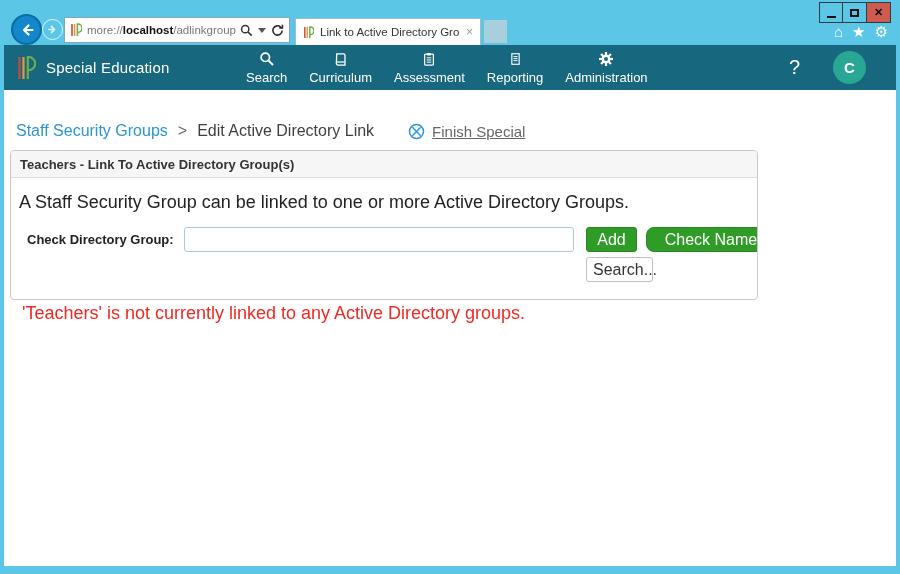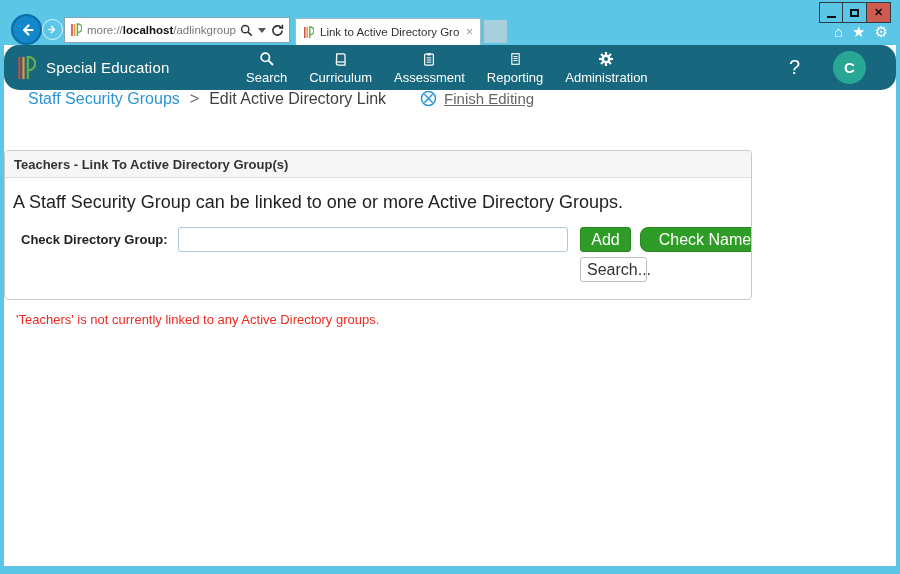--- a/index.html
+++ b/index.html
@@ -38,58 +38,58 @@
   .tab-title{flex:1; font-size:11.5px; color:#333; white-space:nowrap; overflow:hidden;}
   .tab-close{font-size:12px; color:#999; cursor:pointer;}
   .new-tab{position:absolute; left:484px; top:20px; width:23px; height:23px; background:#A9CFDC; cursor:pointer;}
 
   .browser-icons{position:absolute; right:12px; top:24px; display:flex; gap:9px; color:#fff; font-size:15px;}
   .browser-icons span{cursor:pointer; line-height:1;}
 
   
   .client{position:absolute; top:45px; left:4px; right:4px; bottom:8px; background:#fff;}
 
-  .app-header{height:45px; background:var(--header-teal); display:flex; align-items:center; position:relative;border-radius:15px;}
+  .app-header{height:45px; background:var(--header-teal); display:flex; align-items:center; position:relative;}
   .brand{display:flex; align-items:center; gap:10px; padding-left:13px;}
   .app-title{color:#fff; font-size:15px; letter-spacing:.2px;}
   .main-nav{position:absolute; left:231px; top:0; height:45px; display:flex;}
   .nav-item{display:flex; flex-direction:column; align-items:center; justify-content:center;
             padding:0 11px; cursor:pointer; color:#fff;}
   .nav-ic{height:16px; display:flex; align-items:center;}
   .nav-label{font-size:13px; margin-top:3px; white-space:nowrap;}
   .header-right{margin-left:auto; display:flex; align-items:center; gap:33px; padding-right:30px;}
   .help{color:#fff; font-size:20px; cursor:pointer;}
   .avatar{width:33px; height:33px; border-radius:50%; background:var(--avatar-teal); color:#fff;
           display:flex; align-items:center; justify-content:center; font-size:15px; font-weight:bold; cursor:pointer;}
 
-  .breadcrumb-row{height:50px; display:flex; align-items:flex-start; padding-left:12px; font-size:16px; background:#fff;margin-left:12px;}
+  .breadcrumb-row{height:50px; display:flex; align-items:flex-end; padding-left:12px; font-size:16px; background:#fff;}
   .crumb-link{color:var(--link-blue); text-decoration:none; cursor:pointer;}
   .crumb-sep{color:#666; margin:0 10px;}
   .crumb-current{color:#3F3F3F;}
   .finish{display:flex; align-items:center; gap:7px; margin-left:34px; cursor:pointer; text-decoration:none;}
   .finish-label{color:#666; font-size:15px; text-decoration:underline;}
 
-  .content{}
+  .content{padding-left:6px;}
   .panel{width:748px; border:1px solid #C9C9C9; border-radius:4px; margin-top:10px; overflow:hidden; background:#fff;}
   .panel-header{height:27px; line-height:27px; background:#F6F6F6; border-bottom:1px solid #DDD;
                 padding-left:9px; font-size:13px; font-weight:bold; color:#333;}
   .panel-body{padding:8px 8px 12px;}
   .desc{margin:6px 0 14px; font-size:18px; color:#222;}
   .form-area{position:relative; height:60px;}
   .field-label{position:absolute; left:8px; top:5px; font-size:13px; font-weight:bold; color:#222;}
   .field-input{position:absolute; left:165px; top:0; width:390px; height:25px;
                border:1px solid #ACC8DC; border-radius:3px; padding:0 6px; font-size:13px; outline:none;}
   .btn{font-size:16px; border-radius:3px; cursor:pointer; position:absolute; height:25px;}
   .btn.green{background:var(--button-green); color:#fff; border:1px solid #28851F;}
   .btn.add{left:567px; top:0; width:51px;}
   .btn.check{left:627px; top:0; width:130px;border-radius:8px;}
   .btn.plain{background:#fff; color:#333; border:1px solid #BFBFBF;}
   .btn.search{left:567px; top:30px; width:67px;}
 
-  .error-msg{color:var(--error-red); font-size:13px; margin:12px 0 0 12px;}
+  .error-msg{color:var(--error-red); font-size:18px; margin:3px 0 0 12px;}
 </style>
 </head>
 <body>
 
 <div class="window">
 
   <div class="titlebar">
 
     <div class="win-controls">
       <div class="win-btn">
@@ -231,21 +231,21 @@
 
     <div class="breadcrumb-row">
       <a class="crumb-link">Staff Security Groups</a>
       <span class="crumb-sep">&gt;</span>
       <span class="crumb-current">Edit Active Directory Link</span>
       <a class="finish">
         <svg width="17" height="17" viewBox="0 0 18 18">
           <circle cx="9" cy="9" r="7.4" fill="none" stroke="#2B94D6" stroke-width="1.6"></circle>
           <path d="M4.6 4.6 l8.8 8.8 M13.4 4.6 l-8.8 8.8" stroke="#2B94D6" stroke-width="1.5"></path>
         </svg>
-        <span class="finish-label">Finish Editing</span>
+        <span class="finish-label">Finish Special</span>
       </a>
     </div>
 
     <main class="content">
       <section class="panel">
         <div class="panel-header">Teachers - Link To Active Directory Group(s)</div>
         <div class="panel-body">
           <p class="desc">A Staff Security Group can be linked to one or more Active Directory Groups.</p>
           <div class="form-area">
             <label class="field-label">Check Directory Group:</label>

